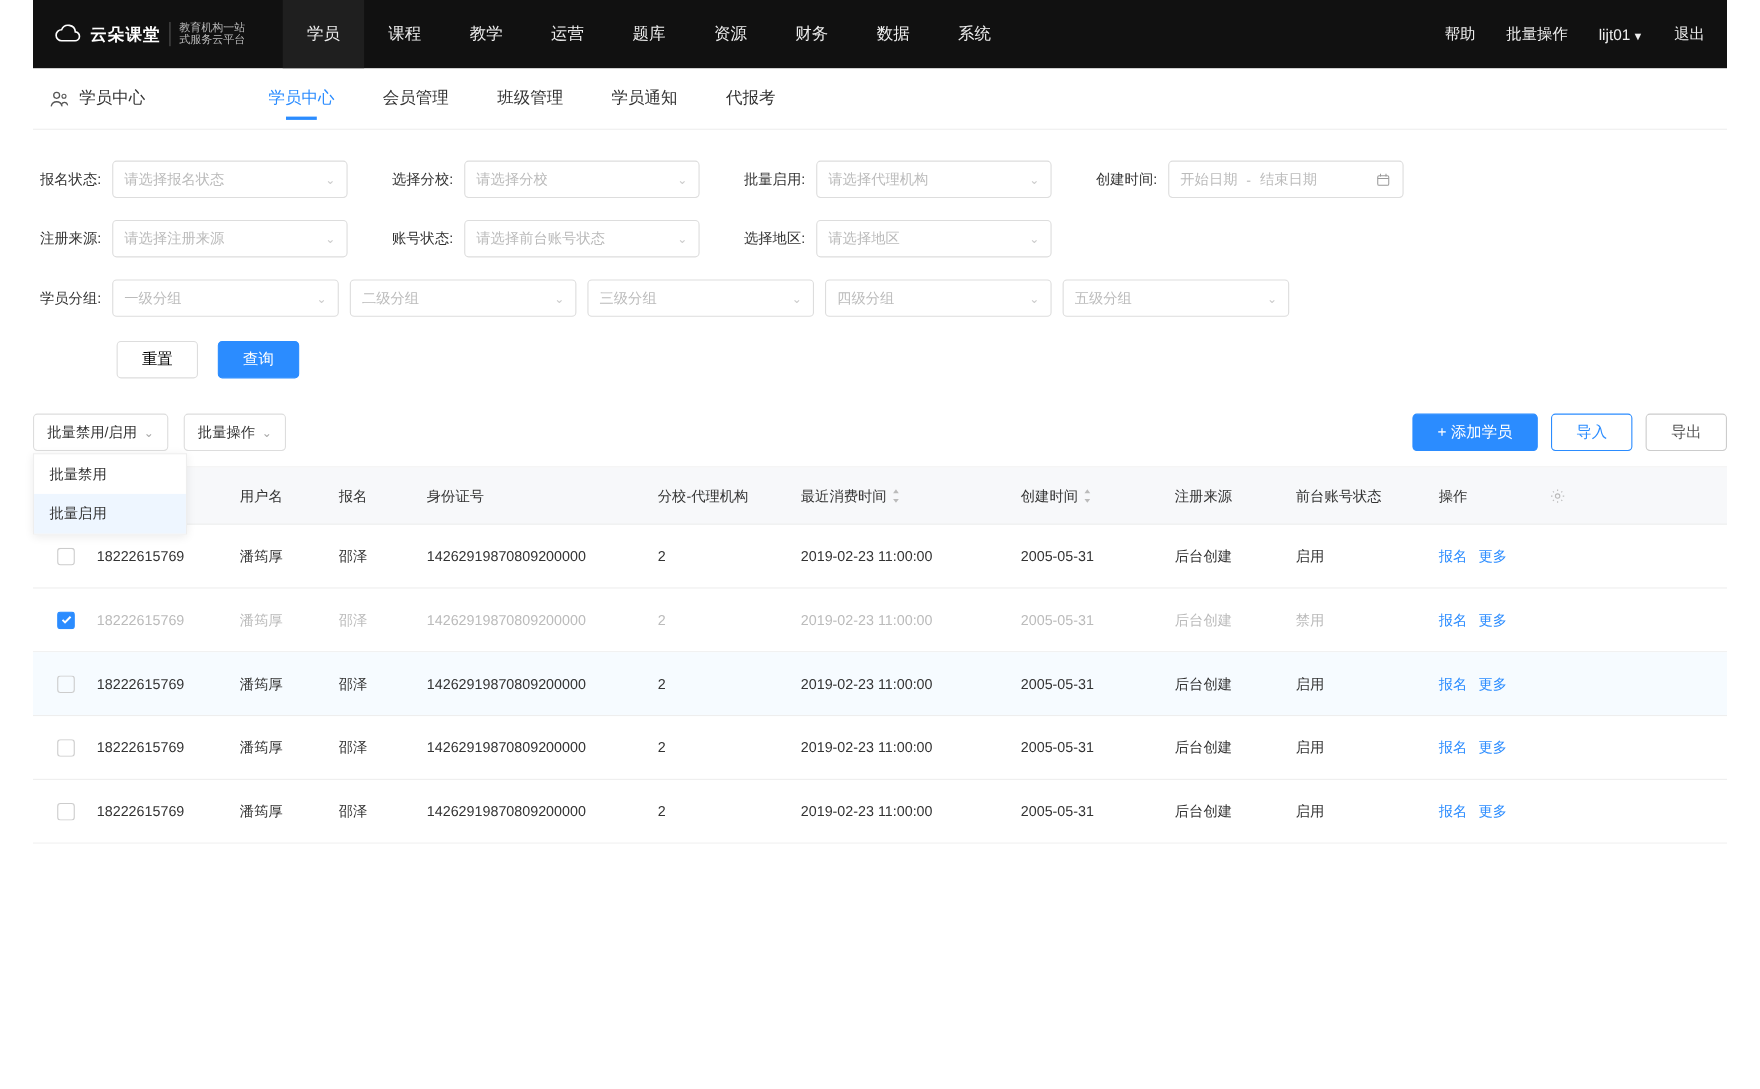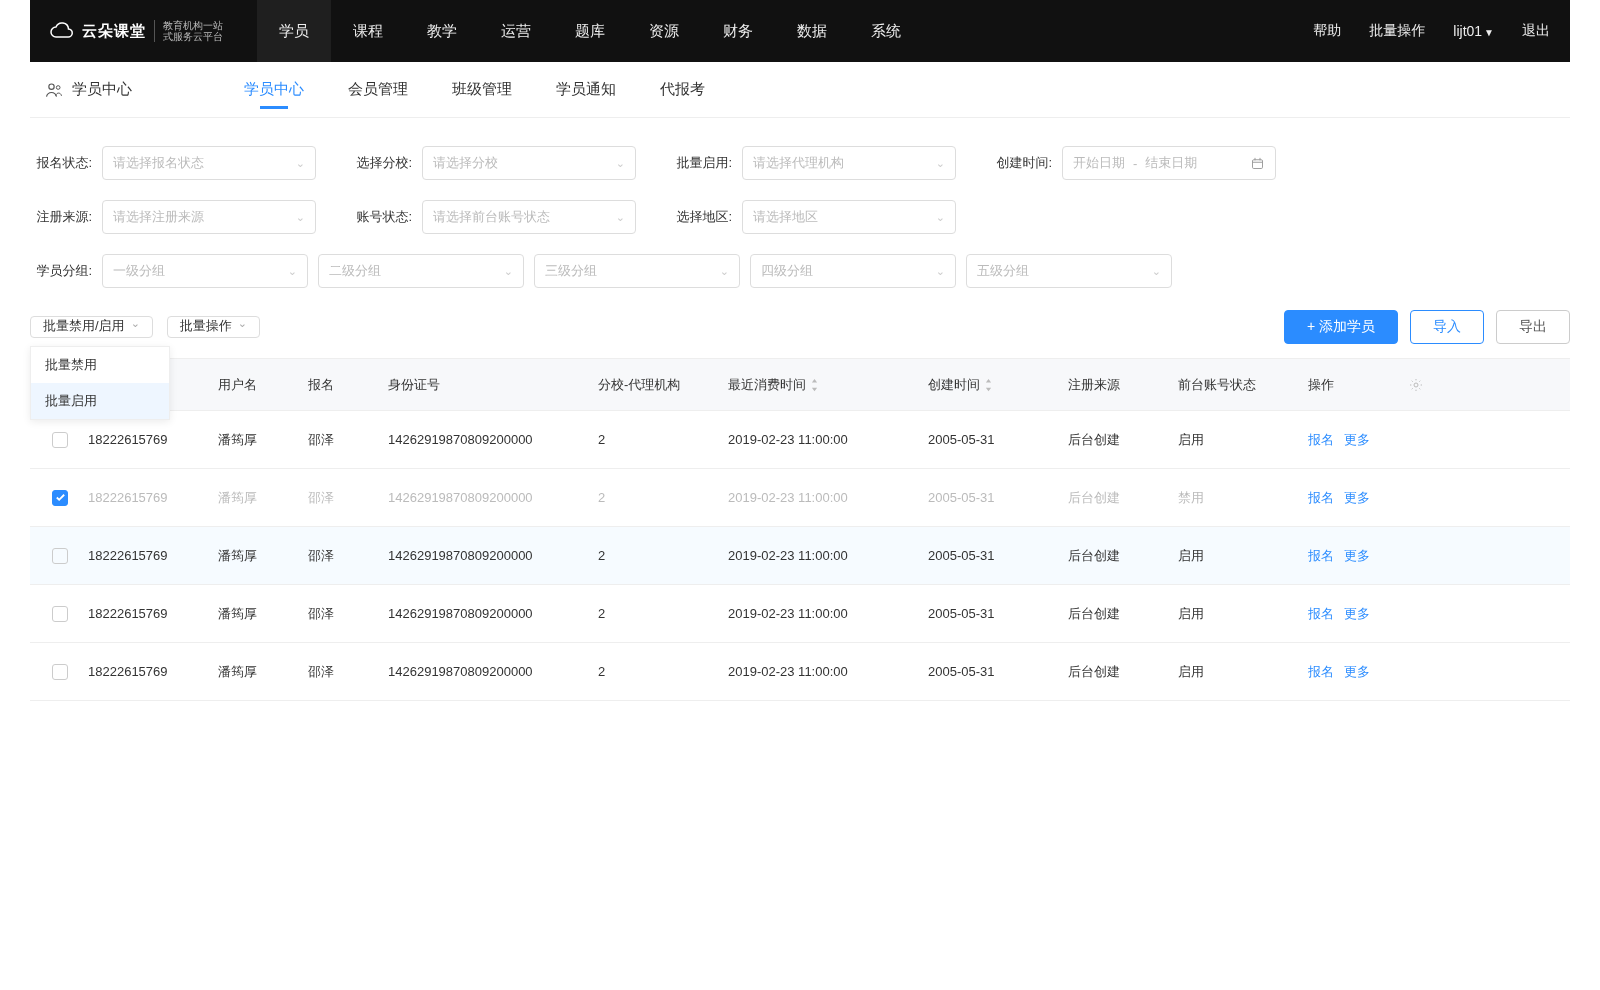--- a/index.html
+++ b/index.html
@@ -40,21 +40,21 @@
     .fgroup-row .fselect{width:206px;}
     .date-range{width:214px;height:34px;border:1px solid #ddd;border-radius:4px;display:flex;align-items:center;padding:0 10px;color:#bbb;font-size:13px;gap:8px;}
     .date-range svg{width:15px;height:15px;margin-left:auto;color:#999;}
     .collapse{color:#2b8cff;font-size:13px;cursor:pointer;display:flex;align-items:center;gap:4px;margin-left:auto;}
     .collapse svg{width:11px;height:11px;}
     .btn-row{display:flex;gap:18px;padding-left:76px;margin-bottom:32px;}
     .btn{height:34px;padding:0 22px;border-radius:4px;font-size:14px;cursor:pointer;border:1px solid #ddd;background:#fff;}
     .btn.primary{background:#2b8cff;border-color:#2b8cff;color:#fff;}
     
     .actionbar{display:flex;align-items:center;gap:14px;margin-bottom:14px;position:relative;}
-    .dropdown-btn{height:22px;border:1px solid #ddd;border-radius:4px;padding:0 12px;display:flex;gap:6px;font-size:13px;cursor:pointer;background:#fff;}
+    .dropdown-btn{height:34px;border:1px solid #ddd;border-radius:4px;padding:0 12px;display:flex;align-items:center;gap:6px;font-size:13px;cursor:pointer;background:#fff;}
     .dropdown-btn .arrow{font-size:11px;color:#aaa;}
     .dropdown-menu{position:absolute;top:36px;left:0;width:140px;border:1px solid #eee;box-shadow:0 2px 8px rgba(0,0,0,.08);background:#fff;list-style:none;z-index:10;}
     .dropdown-menu li{padding:9px 14px;font-size:13px;cursor:pointer;}
     .dropdown-menu li.hl{background:#eef6ff;}
     .actionbar .right{margin-left:auto;display:flex;gap:12px;}
     .btn.outline-blue{border:1px solid #2b8cff;color:#2b8cff;}
     .btn.outline{border:1px solid #ccc;color:#555;}
     
     .table{width:100%;border-top:1px solid #eee;}
     .thead,.trow{display:grid;grid-template-columns:54px 130px 90px 80px 210px 130px 200px 140px 110px 130px 100px 60px;align-items:center;border-bottom:1px solid #eee;}
@@ -201,20 +201,24 @@
         </div>
         <div class="fselect placeholder">
           <span>四级分组</span>
           <span class="arrow">⌄</span>
         </div>
         <div class="fselect placeholder">
           <span>五级分组</span>
           <span class="arrow">⌄</span>
         </div>
       </div>
+    <div class="btn-row">
+      <button class="btn">重置</button>
+      <button class="btn primary">查询</button>
+    </div>
   </div>
 
   <div class="actionbar">
     <div class="dropdown-btn">
       <span>批量禁用/启用</span>
       <span class="arrow">⌄</span>
     </div>
     <ul class="dropdown-menu" id="batch-menu">
         <li>批量禁用</li>
         <li class="hl">批量启用</li>

